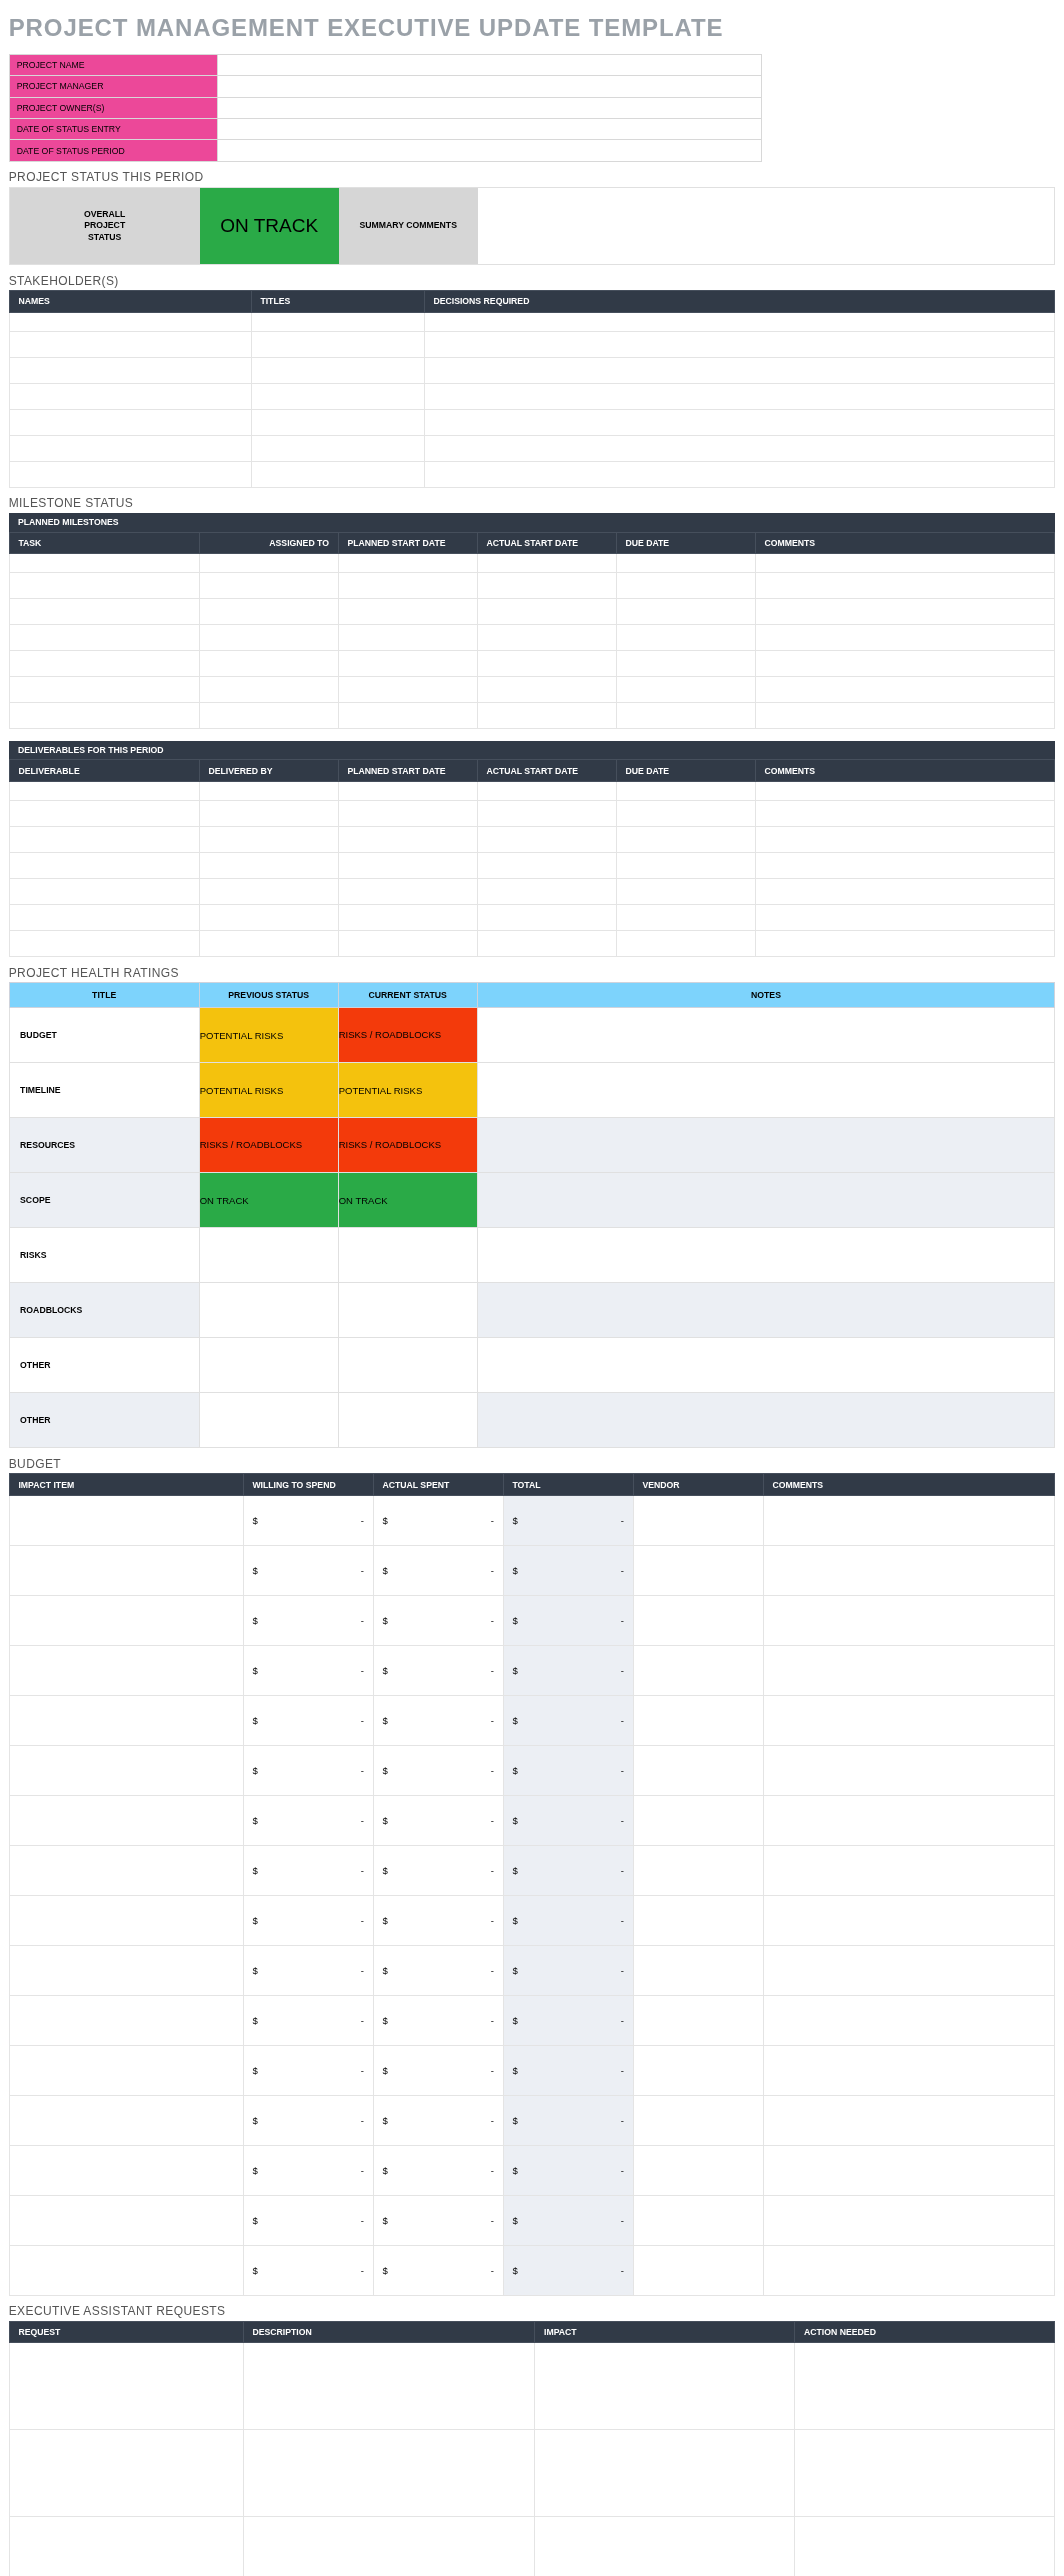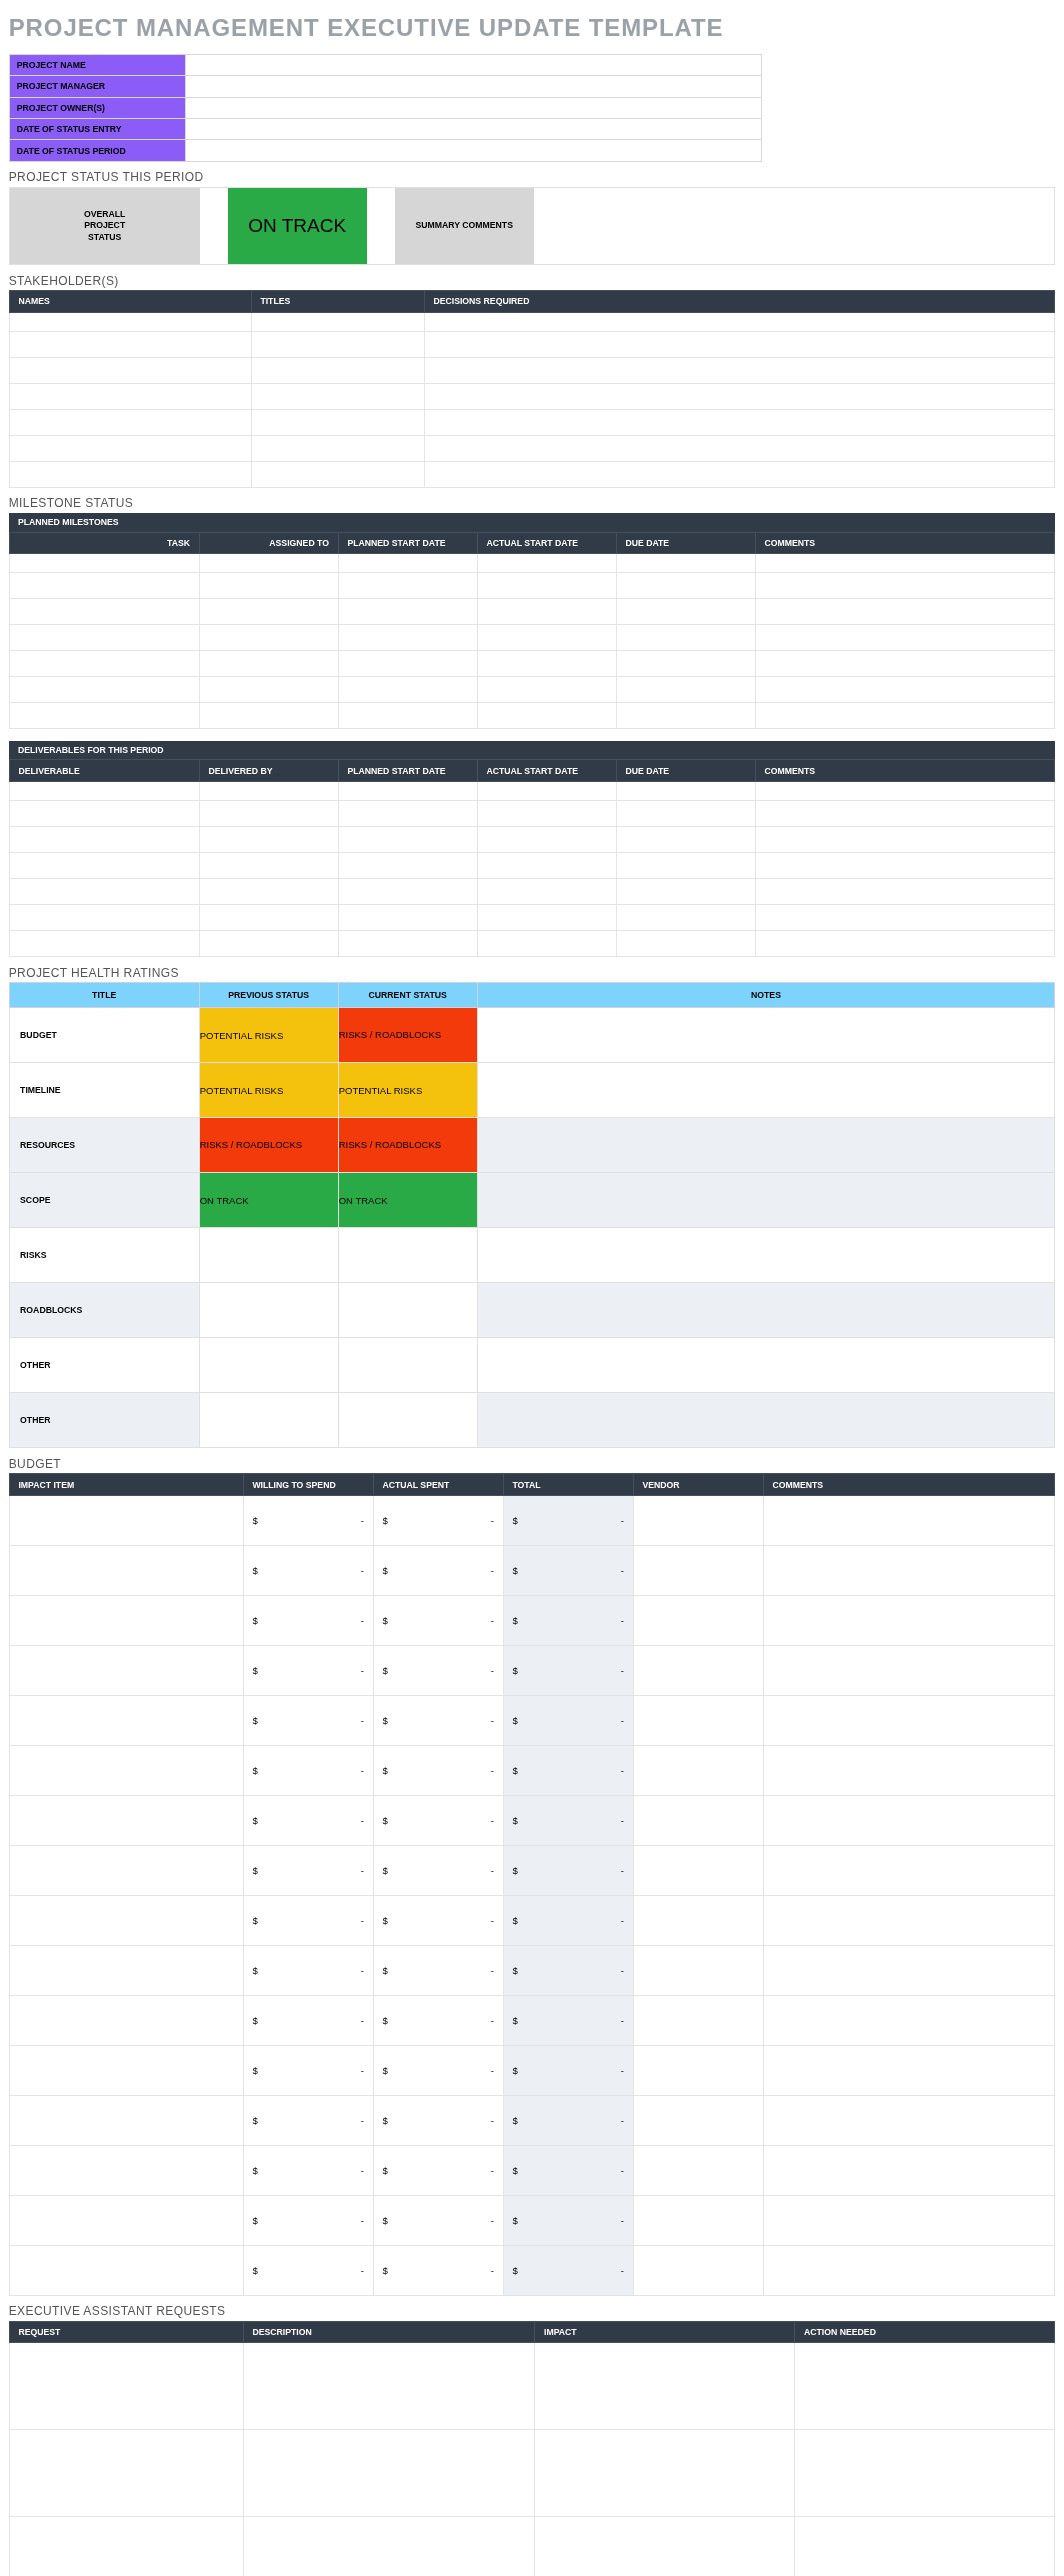--- a/index.html
+++ b/index.html
@@ -2,23 +2,23 @@
 <html style="font-size:14px"><head>
 <meta charset="utf-8">
 <style>
 *{box-sizing:border-box;margin:0;padding:0;}
 body{font-family:Arial,Helvetica,sans-serif;background:#fff;color:#000;width:1064px;padding:8.7px;}
 .title{font-size:24px;font-weight:bold;color:#9aa1a8;letter-spacing:0.9px;margin:5.2px 0 12px 0;}
 .section-label{font-size:12px;color:#555;margin:8.7px 0 2.6px 0;letter-spacing:0.4px;}
 table{border-collapse:collapse;width:100%;}
 .info-table{width:753px;margin-bottom:7px;border:0.9px solid #d8d8d8;}
 .info-table td{border:0.9px solid #d8d8d8;padding:5.2px 7px;font-size:8.7px;}
-.info-label{background:#8b5cf6;font-weight:bold;width:176px;}
+.info-label{background:#ec4899;font-weight:normal;width:208px;}
 .status-wrap{width:100%;border:0.9px solid #e0e0e0;margin-bottom:3.5px;}
-.status-row{display:flex;gap:28px;}
+.status-row{display:flex;}
 .status-cell{display:flex;align-items:center;justify-content:center;text-align:center;padding:21px 7px;}
 .status-cell.gray{background:#d6d6d6;}
 .status-cell.small{font-size:8.7px;font-weight:bold;line-height:1.3;}
 .status-cell.ontrack{background:#2aaa47;color:#000;font-size:19px;}
 .status-cell.summary-note{font-size:10.4px;color:#555;justify-content:flex-start;padding-left:17.3px;}
 .dark-header th,.dark-header td{background:#313a47;color:#fff;font-size:8.7px;font-weight:bold;text-align:left;padding:5.2px 8.7px;border:0.9px solid #464f5c;}
 .sub-band td{background:#313a47;color:#fff;font-size:8.7px;font-weight:bold;padding:4.3px 8.7px;}
 .empty-row td{border:0.9px solid #e4e4e4;height:26px;padding:0 7px;font-size:9.5px;}
 .health-head th{background:#7dd3fc;font-size:8.7px;font-weight:bold;padding:7px;text-align:center;border:0.9px solid #cfd3dc;}
 .health-row td{border:0.9px solid #e0e0e0;padding:0;font-size:9.5px;height:55px;vertical-align:middle;}
@@ -123,21 +123,21 @@
     </tbody>
 </table>
 
 <div class="section-label">MILESTONE STATUS</div>
 <table>
 <tbody>
       <tr class="sub-band">
         <td colspan="6">PLANNED MILESTONES</td>
       </tr>
 <tr class="dark-header" id="mile-head">
-        <th style="width: 190px; text-align: right;">TASK</th>
+        <th style="width: 190px;">TASK</th>
         <th style="width: 139px; text-align: right;">ASSIGNED TO</th>
         <th style="width: 139px;">PLANNED START DATE</th>
         <th style="width: 139px;">ACTUAL START DATE</th>
         <th style="width: 139px;">DUE DATE</th>
         <th>COMMENTS</th>
       </tr>
 </tbody>
     <tbody id="mile-body">
       <tr class="spacer-row">
         <td></td>

